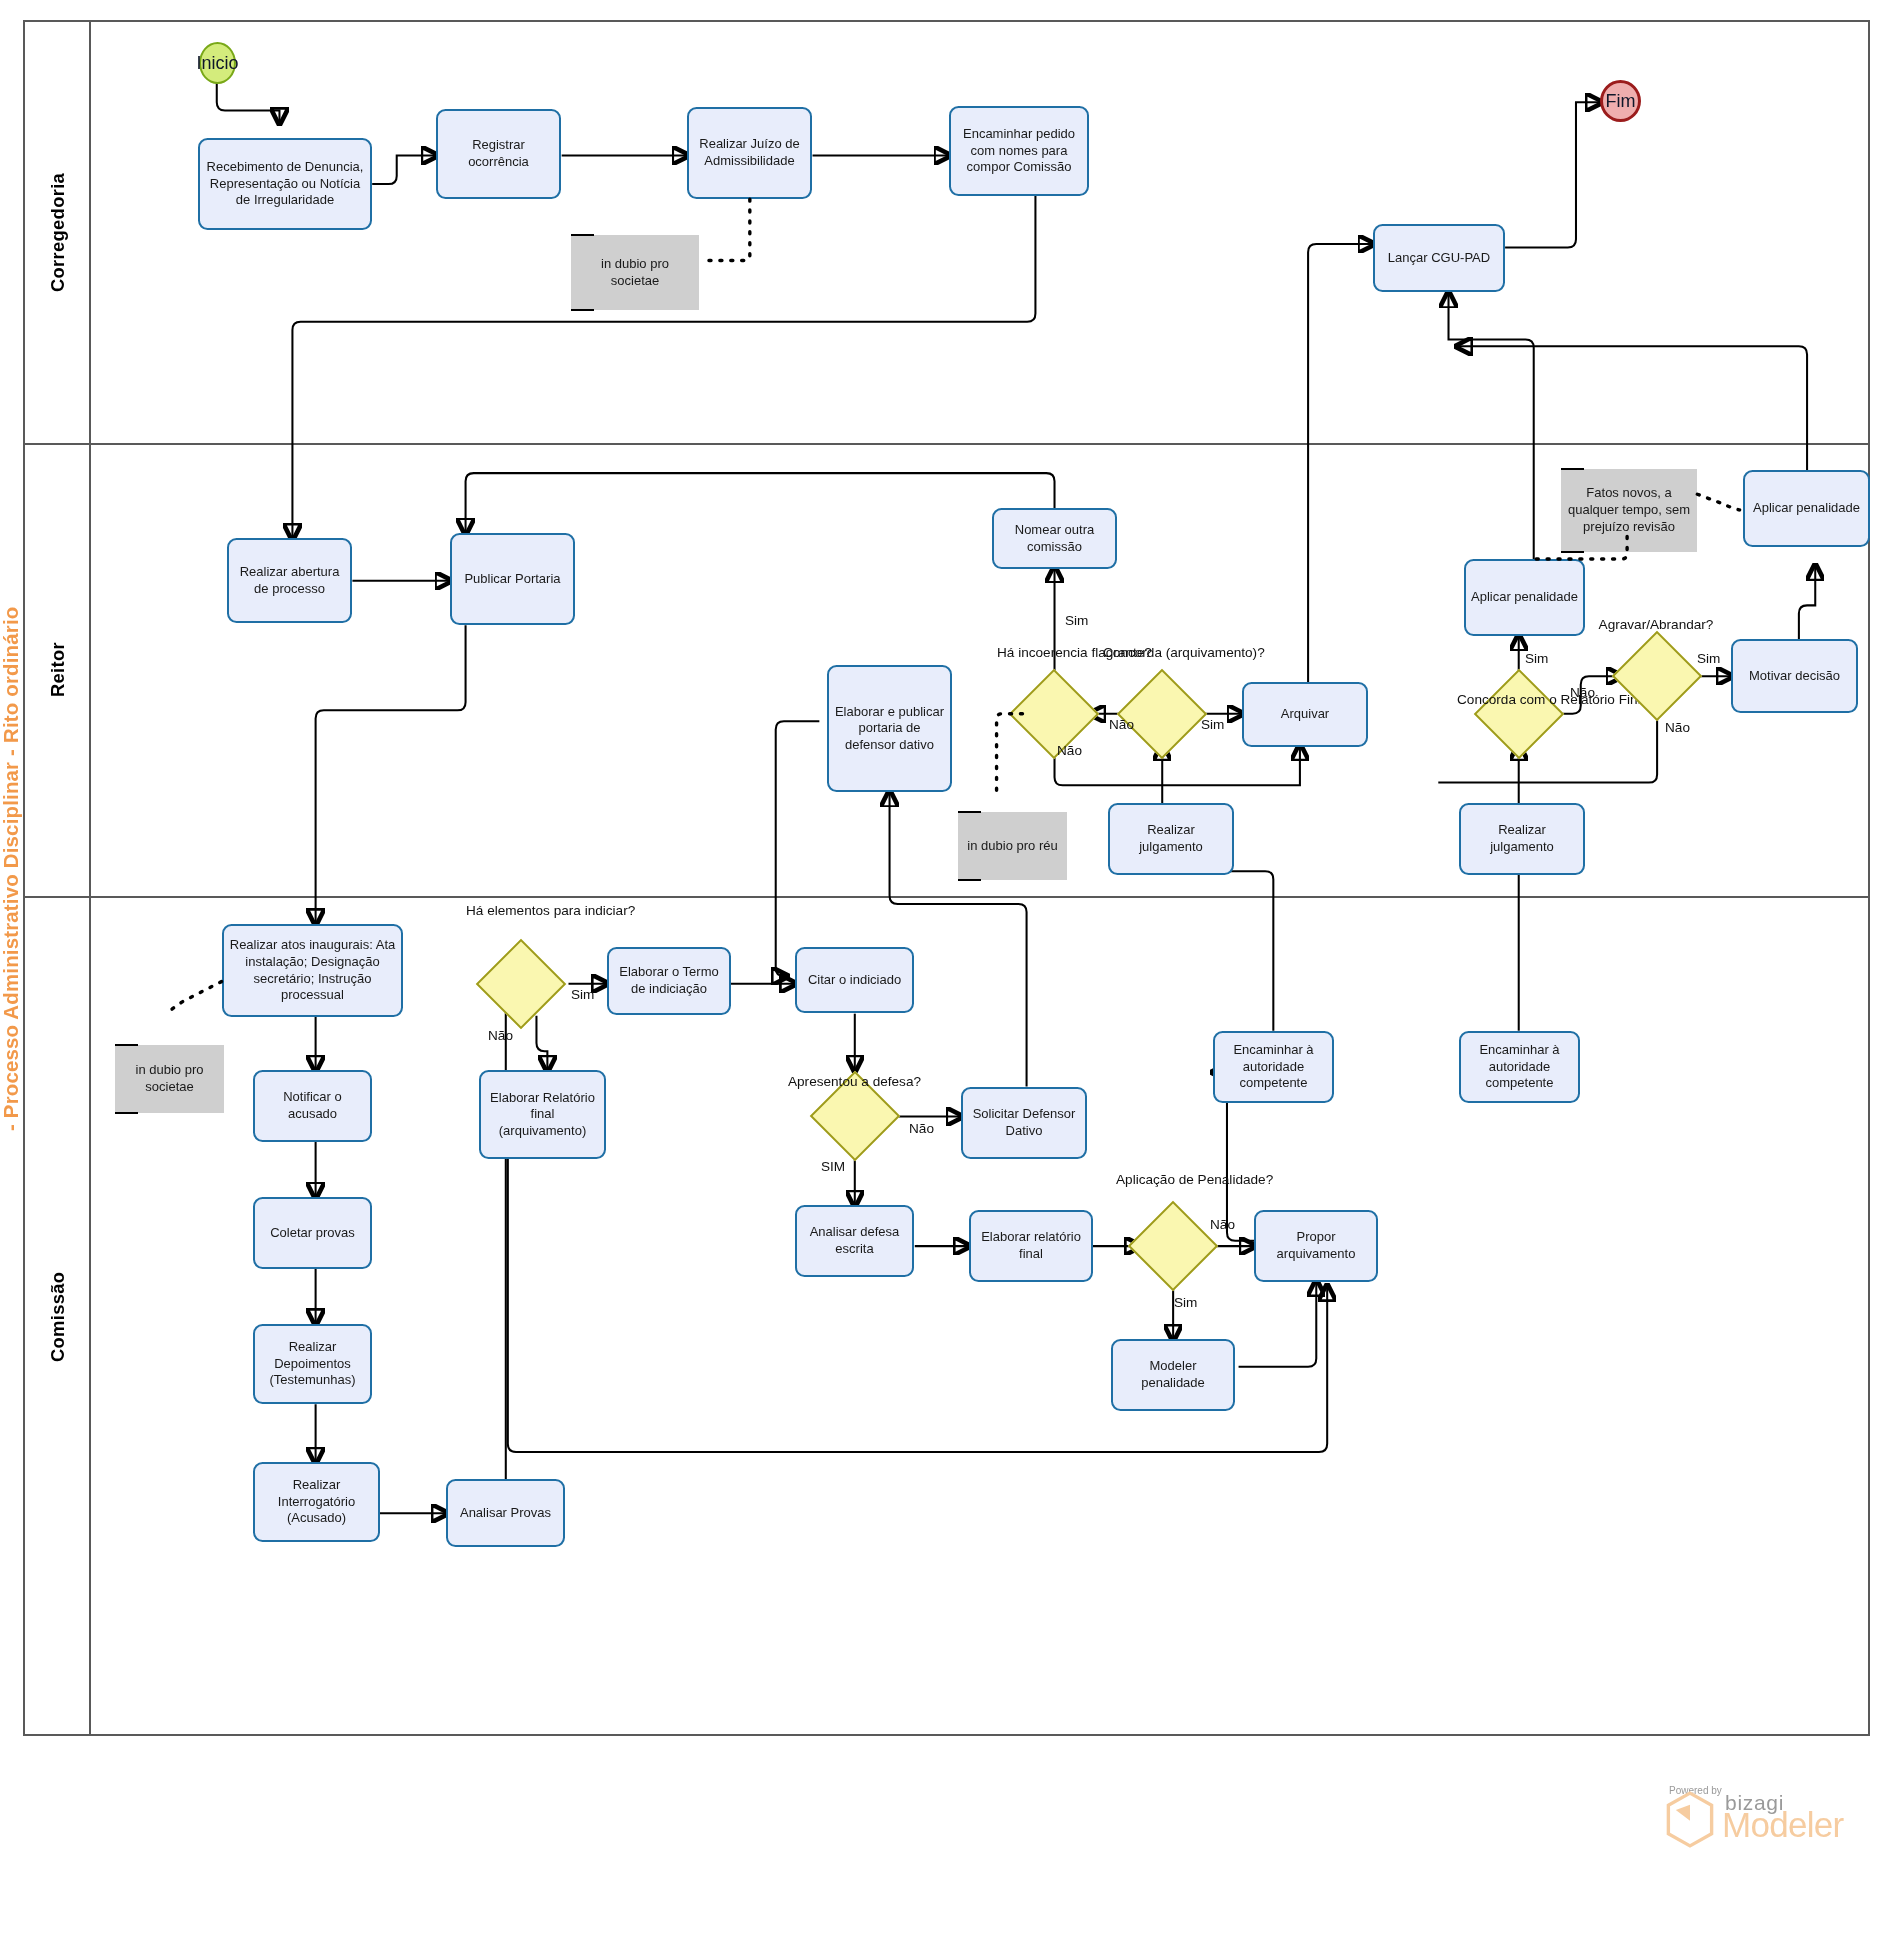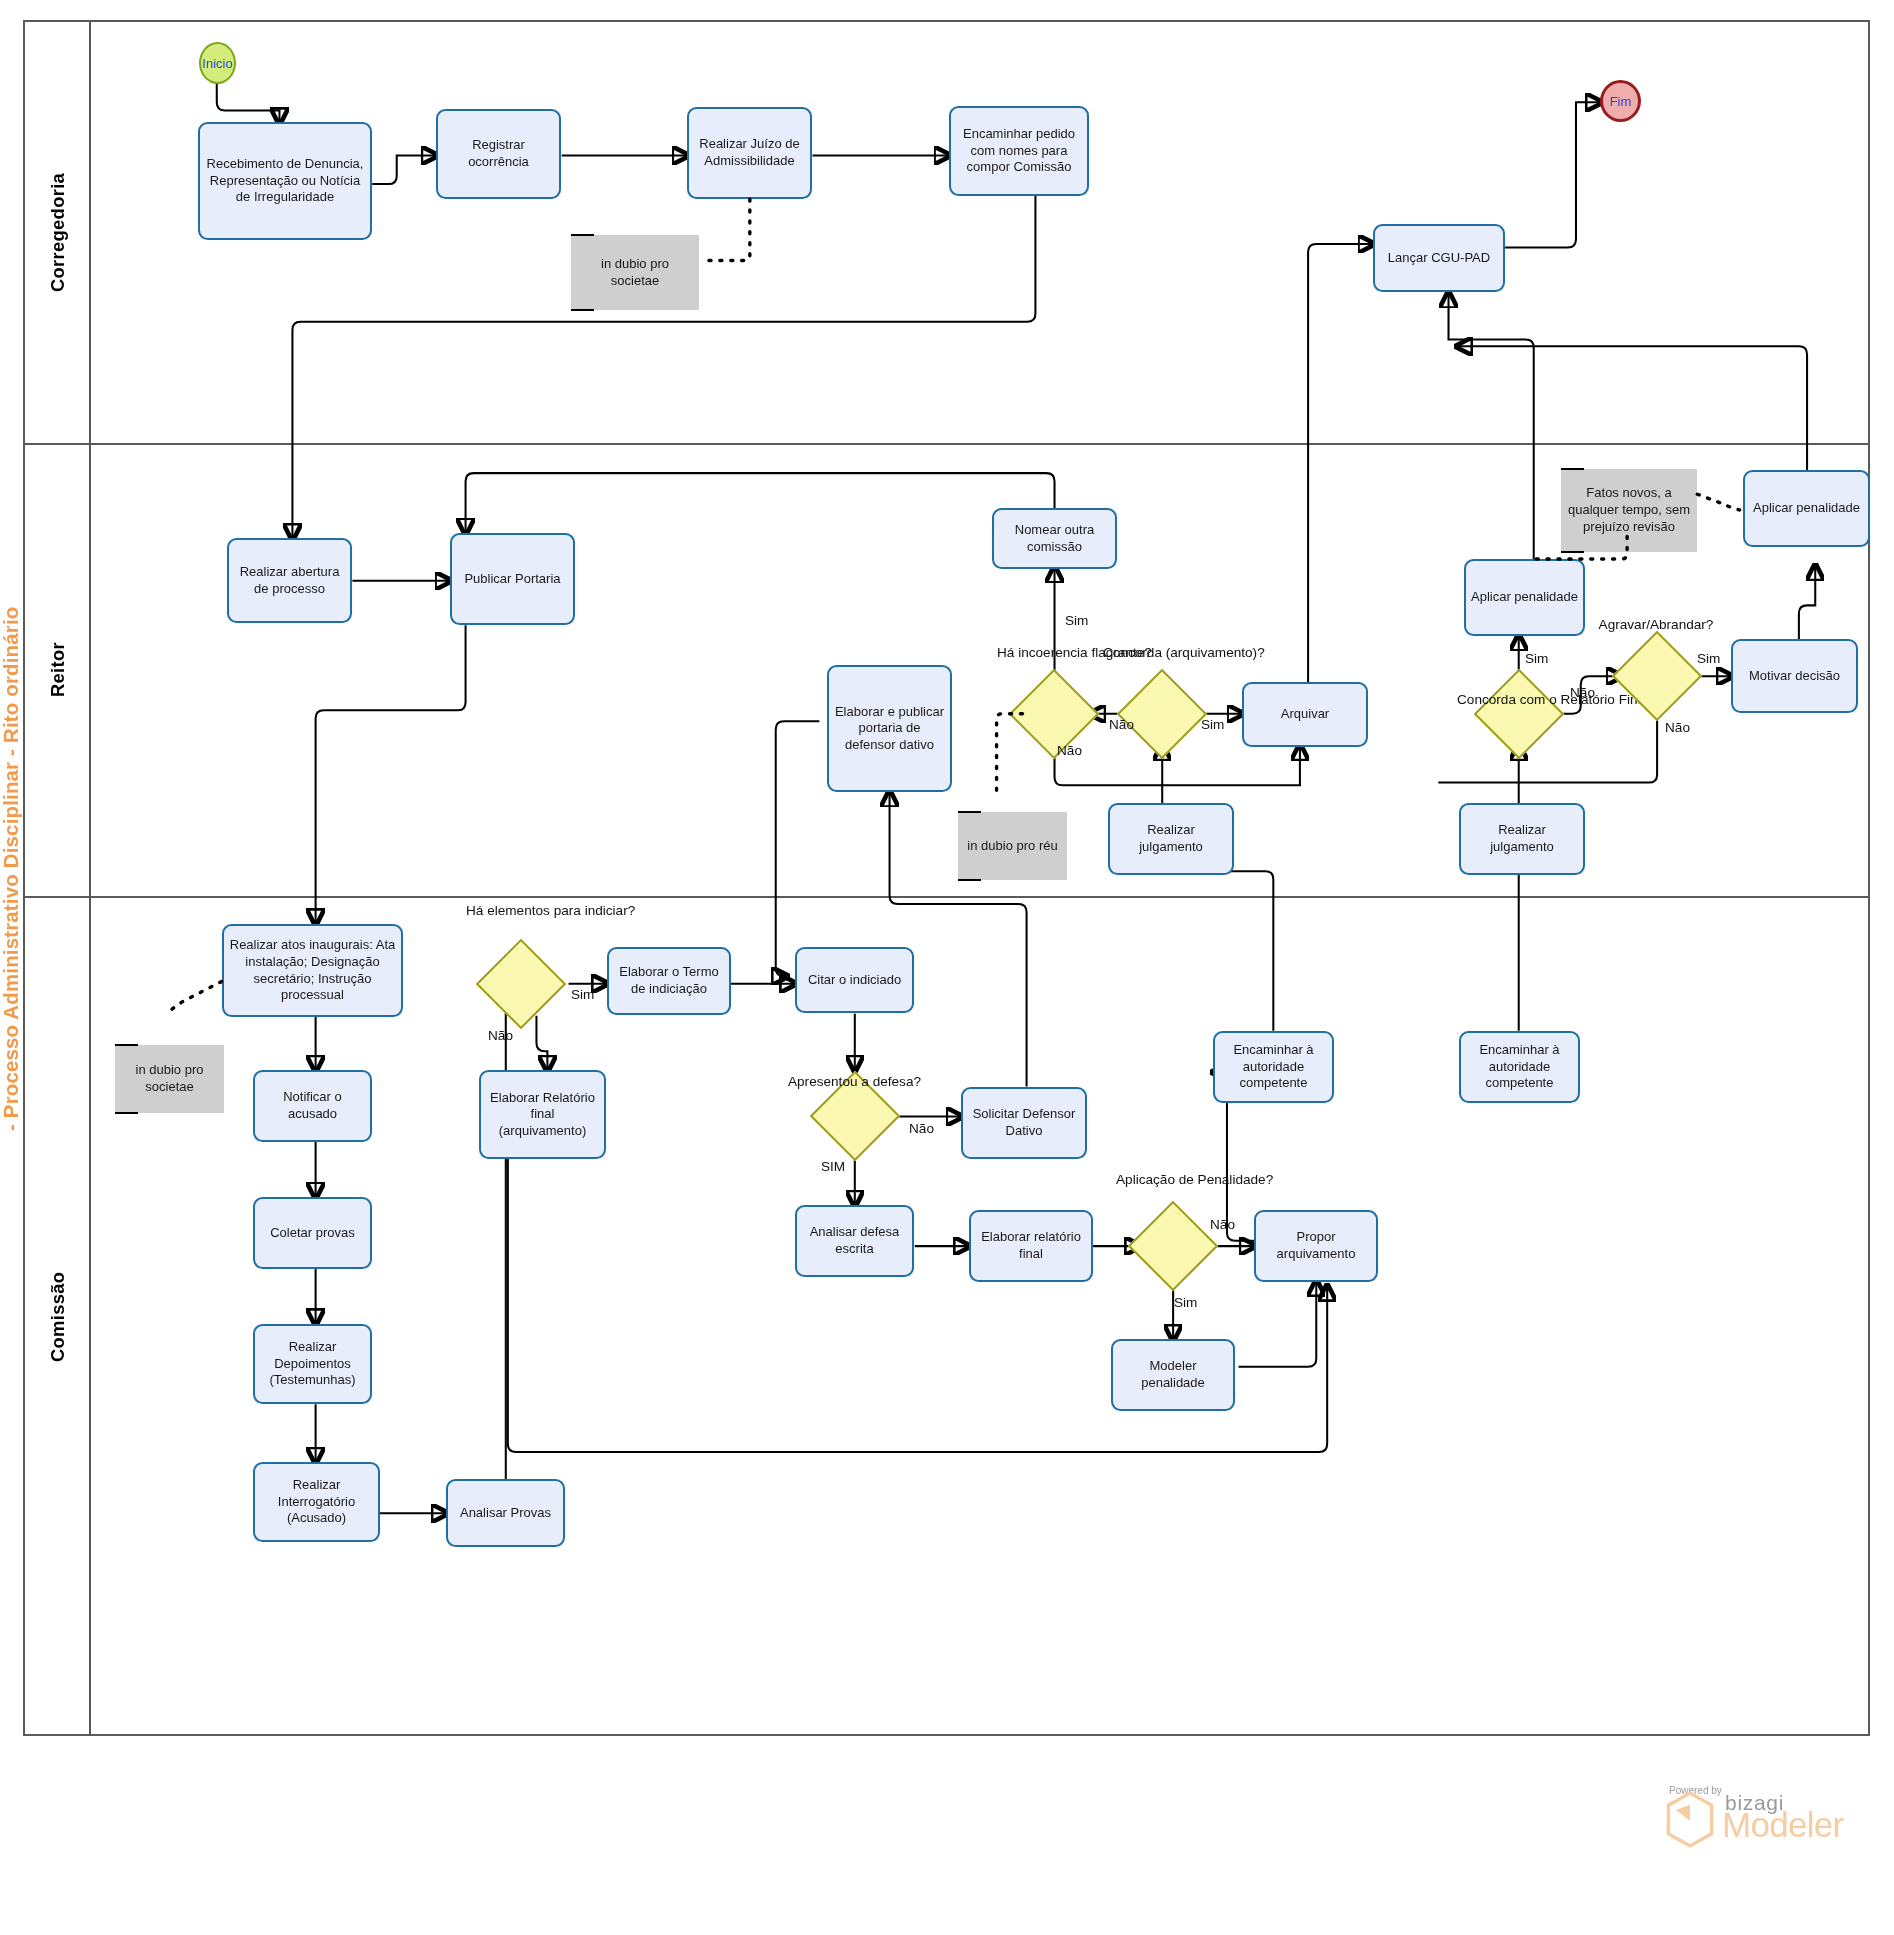--- a/index.html
+++ b/index.html
@@ -27,21 +27,21 @@
         font-weight:bold;font-size:20.4px;color:#F2994A;white-space:nowrap;letter-spacing:0.2px;}
 
   
   .task{position:absolute;box-sizing:border-box;
         background:#E8EDFB;border:2.7px solid #1F6FA5;border-radius:9.5px;
         display:flex;align-items:center;justify-content:center;text-align:center;
         font-size:13px;line-height:1.28;color:#1a1a1a;padding:2.7px 4.8px;}
   .gw{position:absolute;box-sizing:border-box;background:#FAF7B0;
         border:2.7px solid #9E9B1C;transform:rotate(45deg);}
   .ev{position:absolute;box-sizing:border-box;border-radius:50%;
-        display:flex;align-items:center;justify-content:center;font-size:13px;color:#1d4ed8;}
+        display:flex;align-items:center;justify-content:center;font-size:18px;color:#0f172a;}
   .ev-start{background:#D4EC7C;border:2.7px solid #79A818;}
   .ev-end{background:#EFAEAE;border:3.4px solid #9B1C1C;}
   .note{position:absolute;box-sizing:border-box;background:#CFCFCF;
         display:flex;align-items:center;justify-content:center;text-align:center;
         font-size:13px;line-height:1.3;color:#1a1a1a;padding:2.7px 4.1px;margin-top:16px;}
   .note::before{content:"";position:absolute;left:0;top:-1.4px;width:23px;height:2.7px;background:#000;}
   .note::after{content:"";position:absolute;left:0;bottom:-1.4px;width:23px;height:2.7px;background:#000;}
 
   .lbl{position:absolute;font-size:13.6px;color:#111;white-space:nowrap;line-height:1.2;}
   .lbl.c{text-align:center;}
@@ -166,21 +166,21 @@
 
     <path d="M1840,1820 L1812,1820 Q1800,1820 1800,1808 L1800,1585 Q1800,1573 1788,1573 L1780,1573" marker-end="url(#ah)"></path>
 
     <path d="M1817,2005 L1919,2005 Q1931,2005 1931,1993 L1931,1880" marker-end="url(#ah)"></path>
   </svg>
 
   <div class="ev ev-start" style="left:199px;top:42px;width:37px;height:42px">
     <span>Inicio</span>
   </div>
 
-  <div class="task" style="left:198px;top:122px;width:174px;height:118px">
+  <div class="task" style="left:198px;top:138px;width:174px;height:92px">
     <span>Recebimento de Denuncia, Representação ou Notícia de Irregularidade</span>
   </div>
 
   <div class="task" style="left:436px;top:109px;width:125px;height:90px">
     <span>Registrar ocorrência</span>
   </div>
 
   <div class="task" style="left:687px;top:107px;width:125px;height:92px">
     <span>Realizar Juízo de Admissibilidade</span>
   </div>

